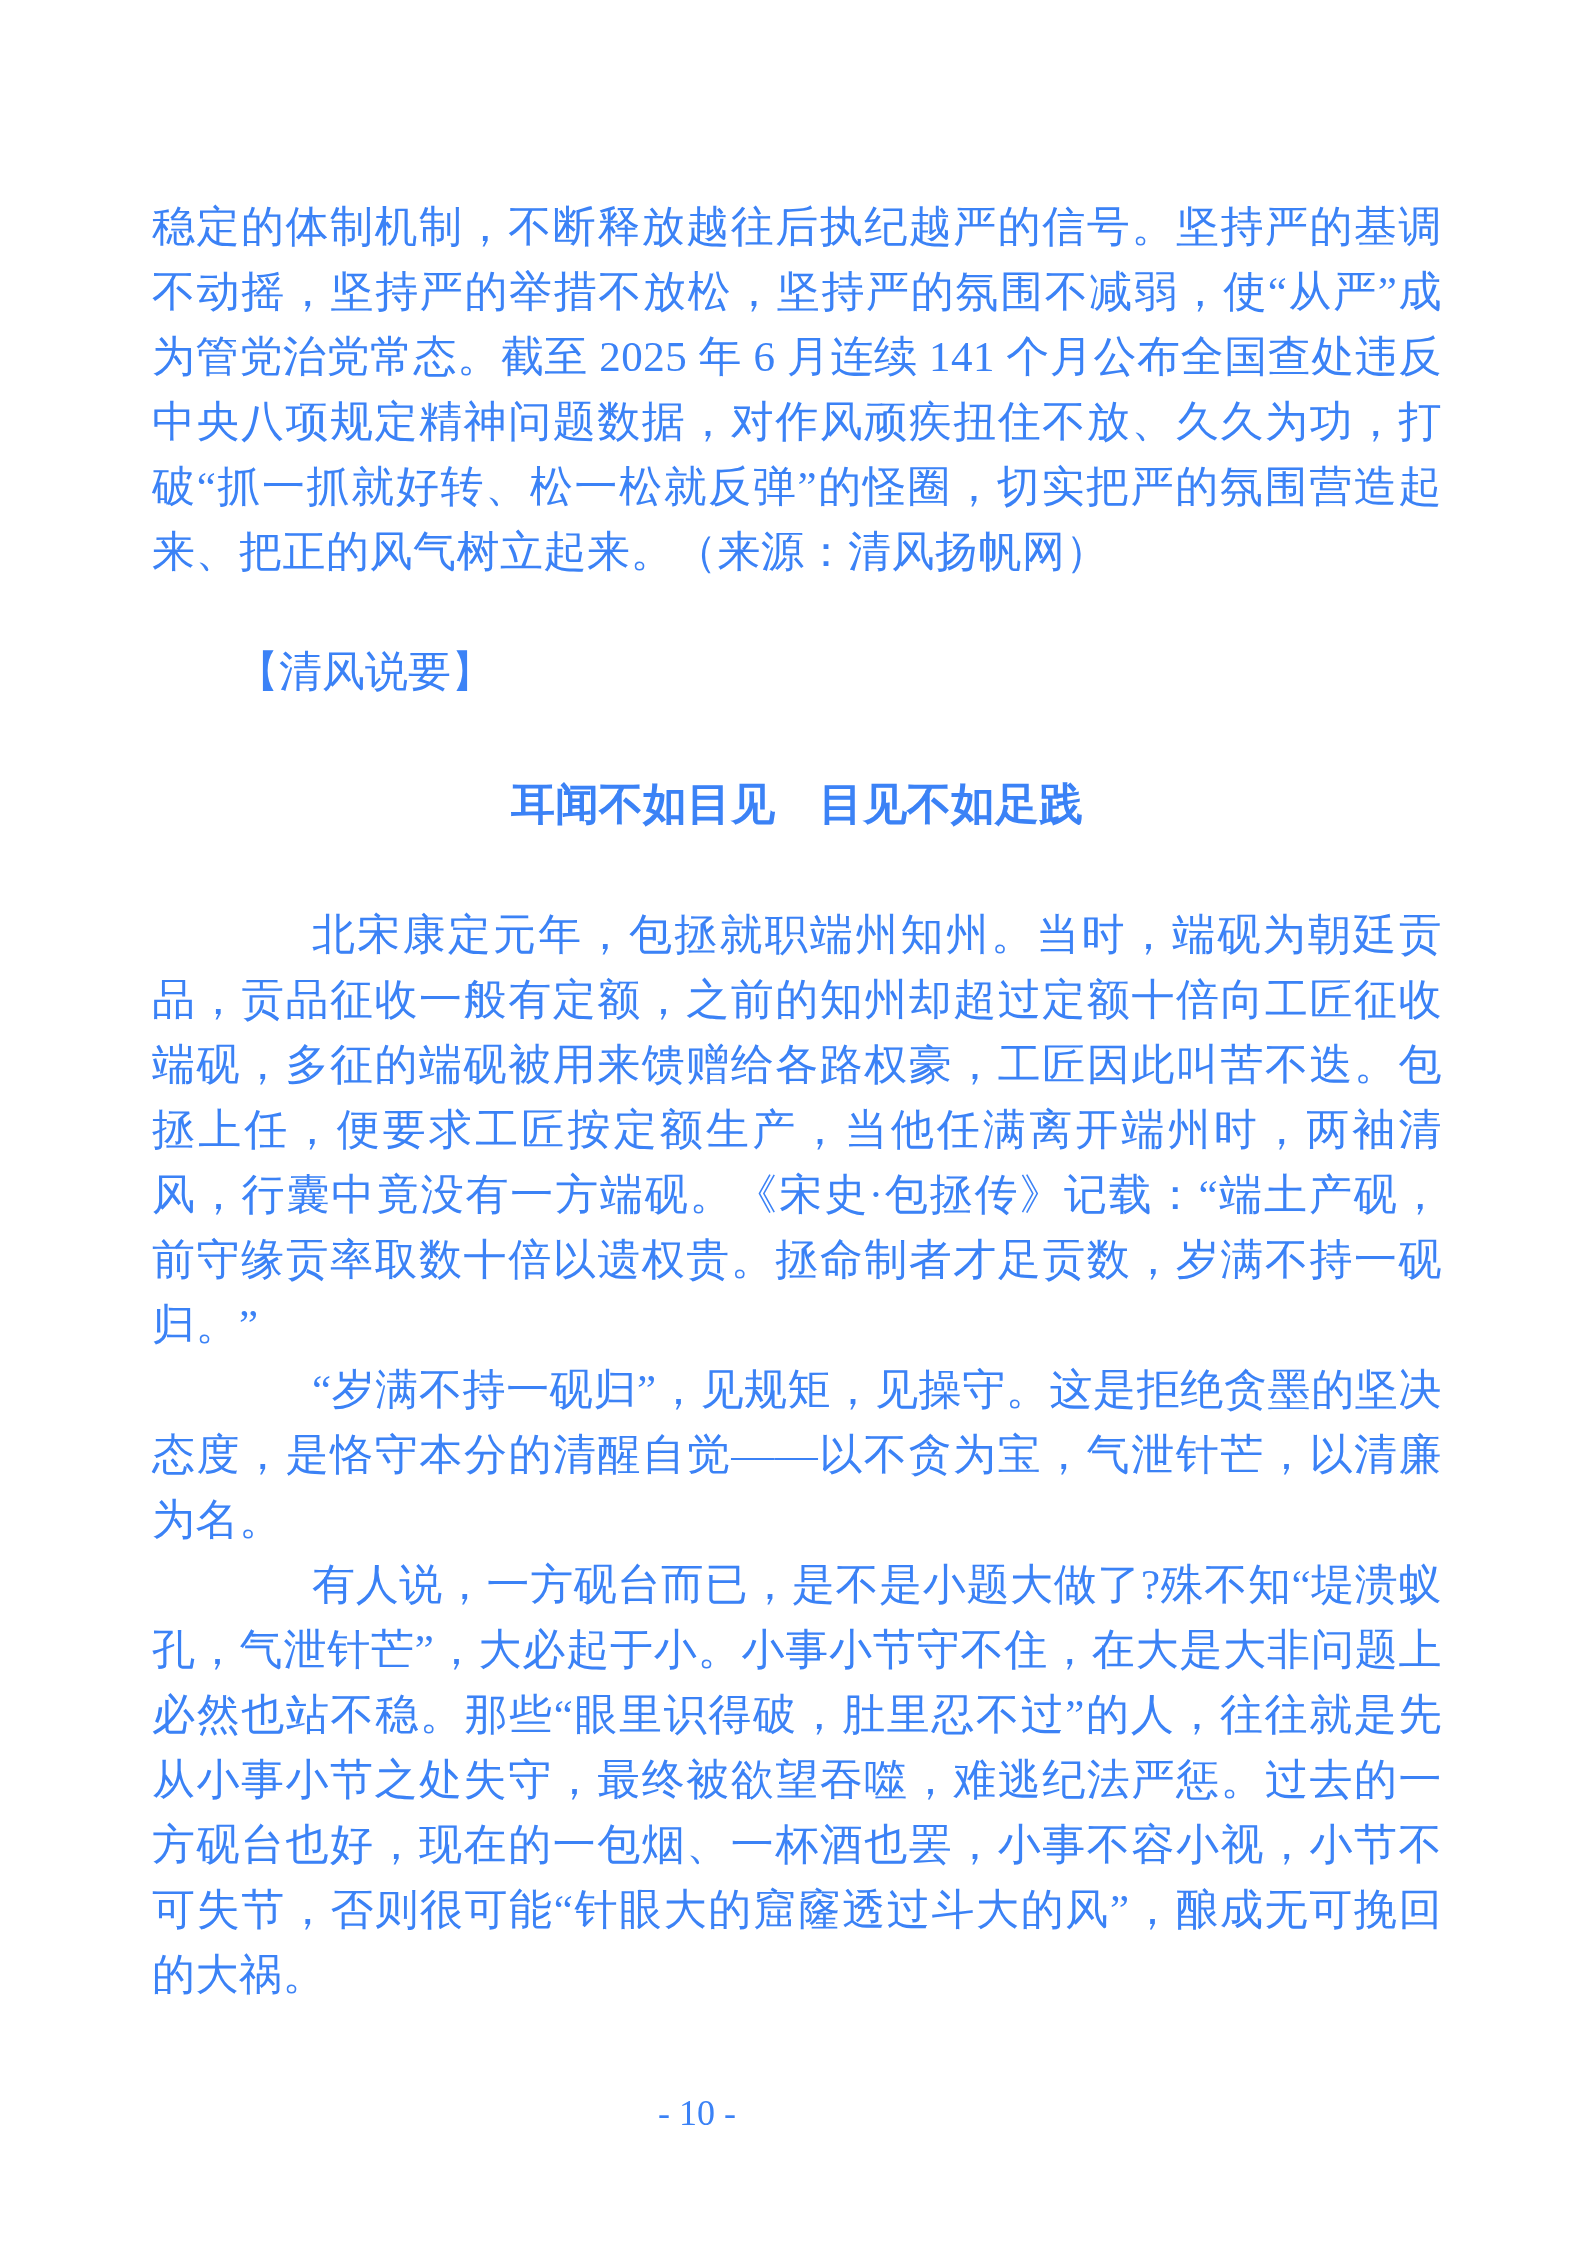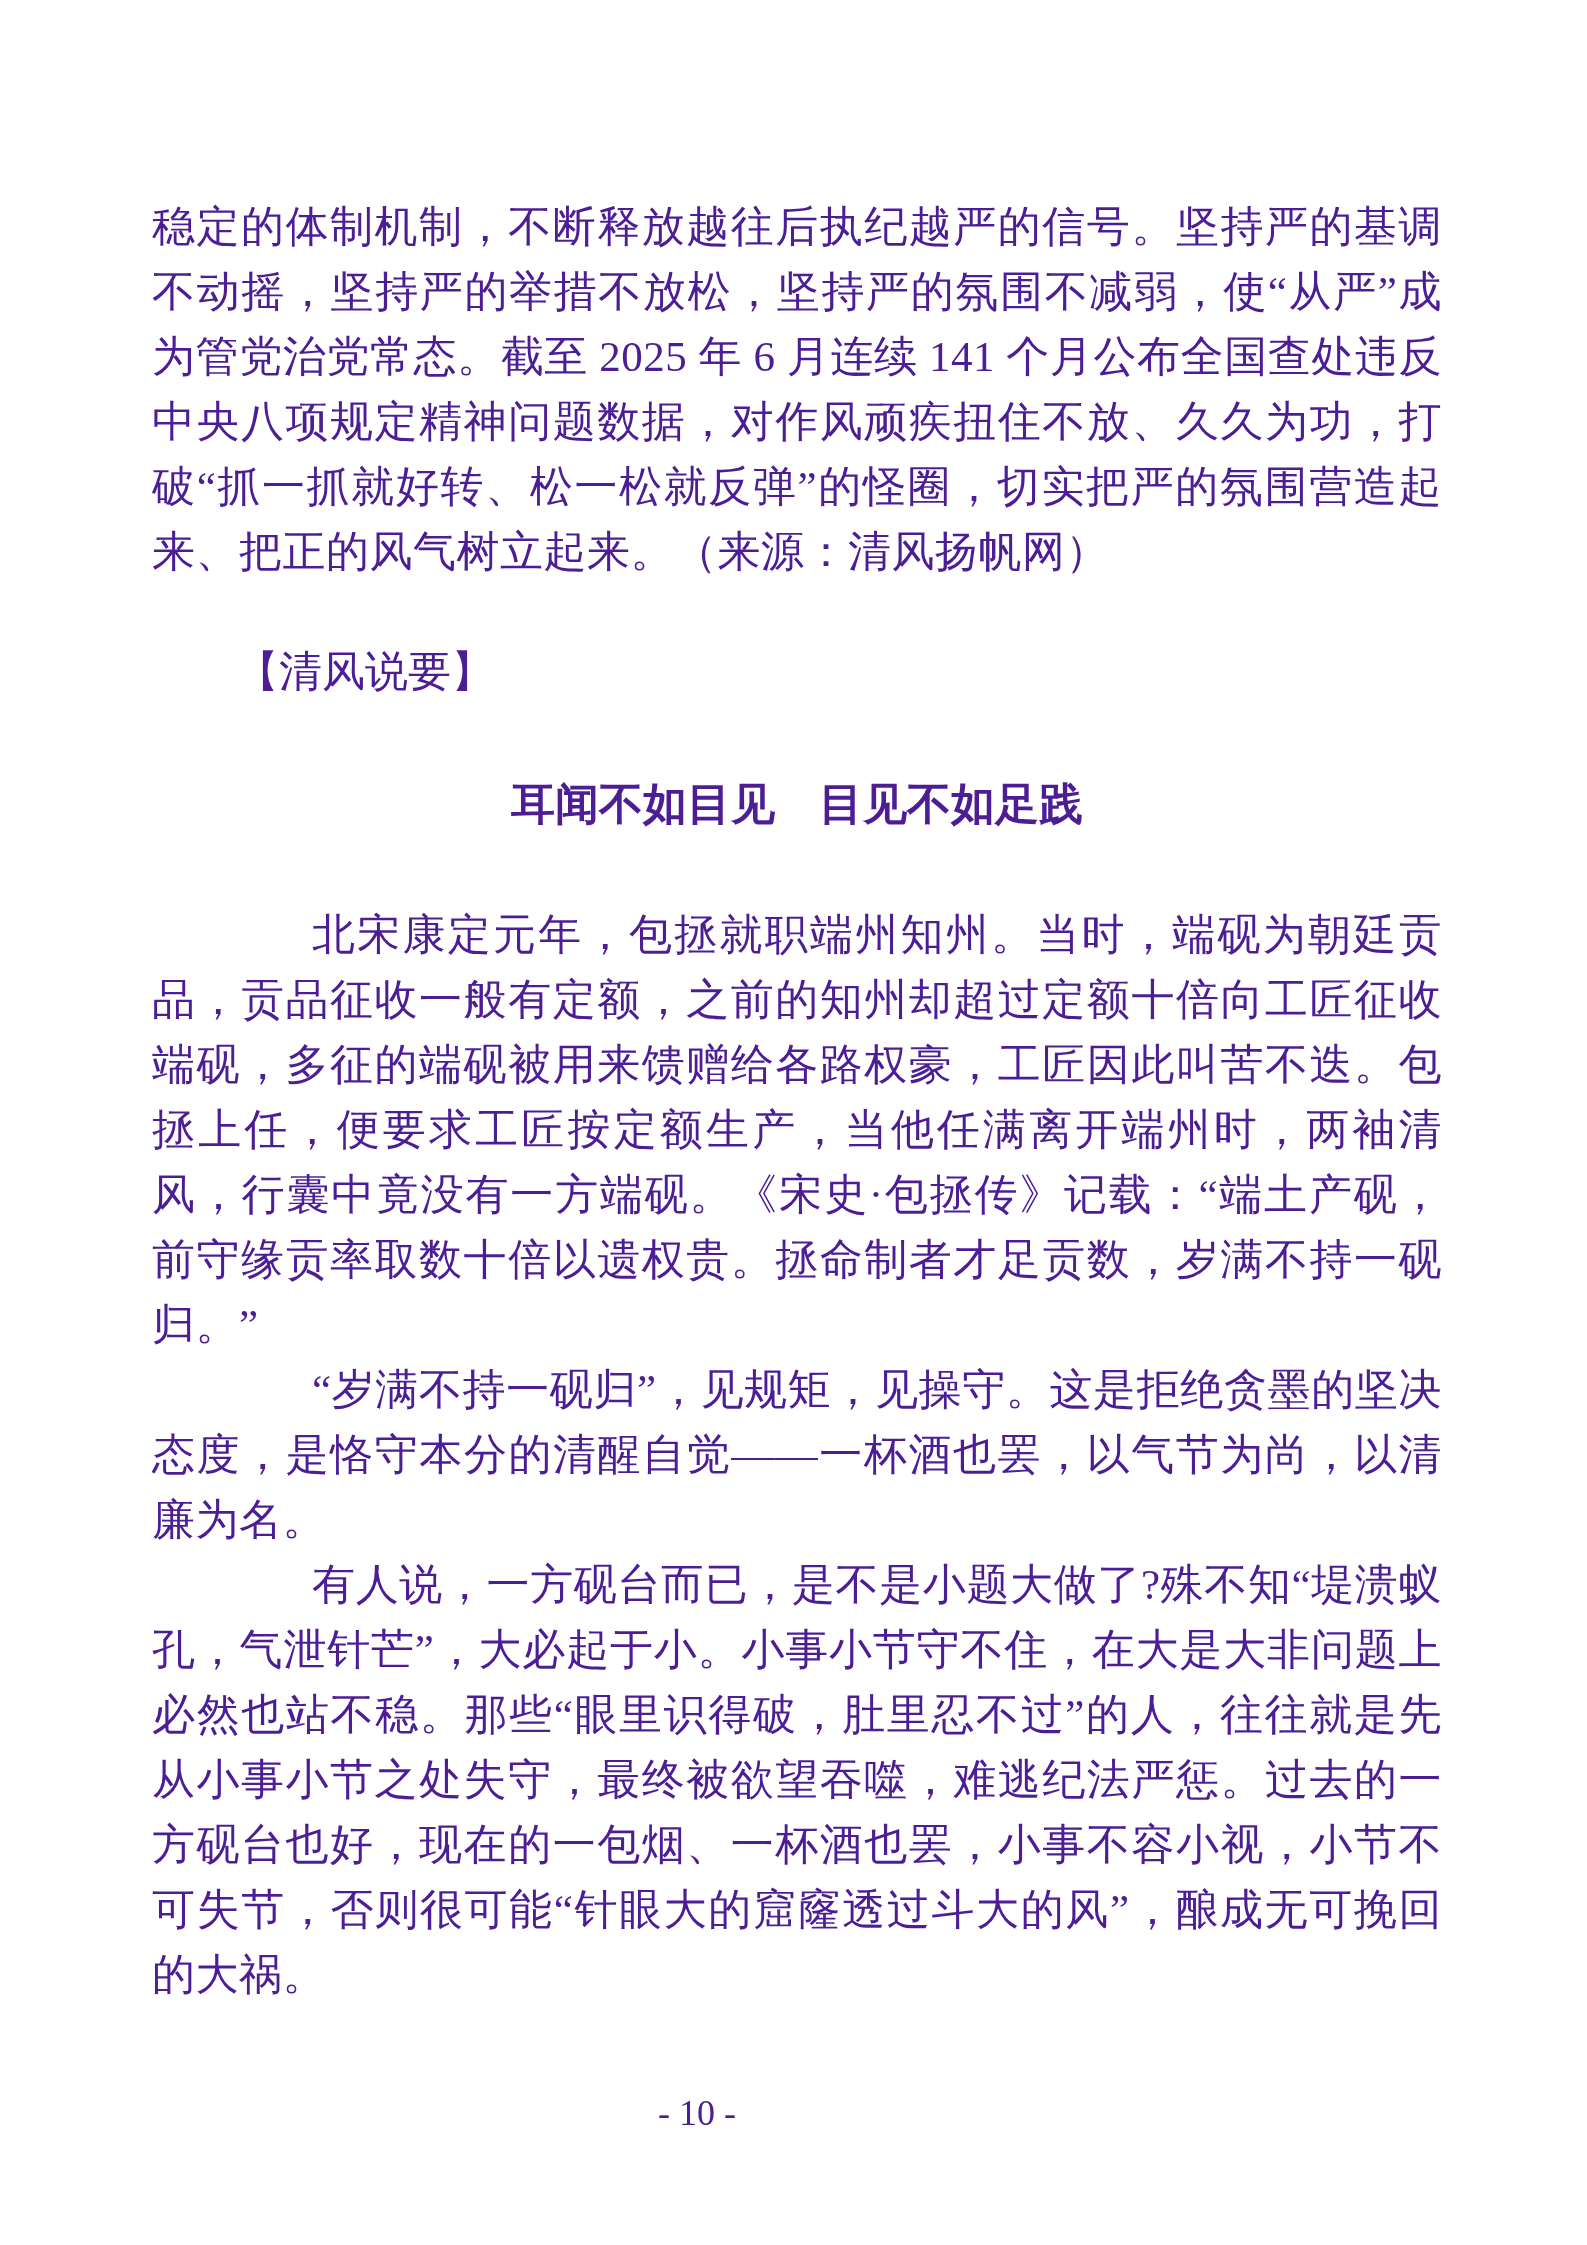--- a/index.html
+++ b/index.html
@@ -7,21 +7,21 @@
     padding: 0;
     background: #ffffff;
   }
   .page {
     position: relative;
     width: 1587px;
     height: 2245px;
     background: #ffffff;
     overflow: hidden;
     font-family: "Liberation Serif", "DejaVu Serif", serif;
-    color: #4c1d95;
+    color: #3b82f6;
     box-sizing: border-box;
     padding: 194px 145px 0 152px;
   }
   .para {
     margin: 0;
     font-size: 43px;
     line-height: 65px;
     text-align: justify;
     text-justify: inter-character;
     letter-spacing: 0.5px;
@@ -62,19 +62,19 @@
 <div class="page">
 
   <p class="para">稳定的体制机制，不断释放越往后执纪越严的信号。坚持严的基调不动摇，坚持严的举措不放松，坚持严的氛围不减弱，使“从严”成为管党治党常态。截至 2025 年 6 月连续 141 个月公布全国查处违反中央八项规定精神问题数据，对作风顽疾扭住不放、久久为功，打破“抓一抓就好转、松一松就反弹”的怪圈，切实把严的氛围营造起来、把正的风气树立起来。（来源：清风扬帆网）</p>
 
   <p class="section-header">【清风说要】</p>
 
   <h1 class="article-title">耳闻不如目见　目见不如足践</h1>
 
   <div class="article-body">
     <p class="para indented">北宋康定元年，包拯就职端州知州。当时，端砚为朝廷贡品，贡品征收一般有定额，之前的知州却超过定额十倍向工匠征收端砚，多征的端砚被用来馈赠给各路权豪，工匠因此叫苦不迭。包拯上任，便要求工匠按定额生产，当他任满离开端州时，两袖清风，行囊中竟没有一方端砚。《宋史·包拯传》记载：“端土产砚，前守缘贡率取数十倍以遗权贵。拯命制者才足贡数，岁满不持一砚归。”</p>
-    <p class="para indented">“岁满不持一砚归”，见规矩，见操守。这是拒绝贪墨的坚决态度，是恪守本分的清醒自觉——一杯酒也罢，以气节为尚，以清廉为名。</p>
+    <p class="para indented">“岁满不持一砚归”，见规矩，见操守。这是拒绝贪墨的坚决态度，是恪守本分的清醒自觉——以不贪为宝，气泄针芒，以清廉为名。</p>
     <p class="para indented">有人说，一方砚台而已，是不是小题大做了?殊不知“堤溃蚁孔，气泄针芒”，大必起于小。小事小节守不住，在大是大非问题上必然也站不稳。那些“眼里识得破，肚里忍不过”的人，往往就是先从小事小节之处失守，最终被欲望吞噬，难逃纪法严惩。过去的一方砚台也好，现在的一包烟、一杯酒也罢，小事不容小视，小节不可失节，否则很可能“针眼大的窟窿透过斗大的风”，酿成无可挽回的大祸。</p>
   </div>
 
   <div class="page-footer">- 10 -</div>
 
 </div>
 
 </body></html>

